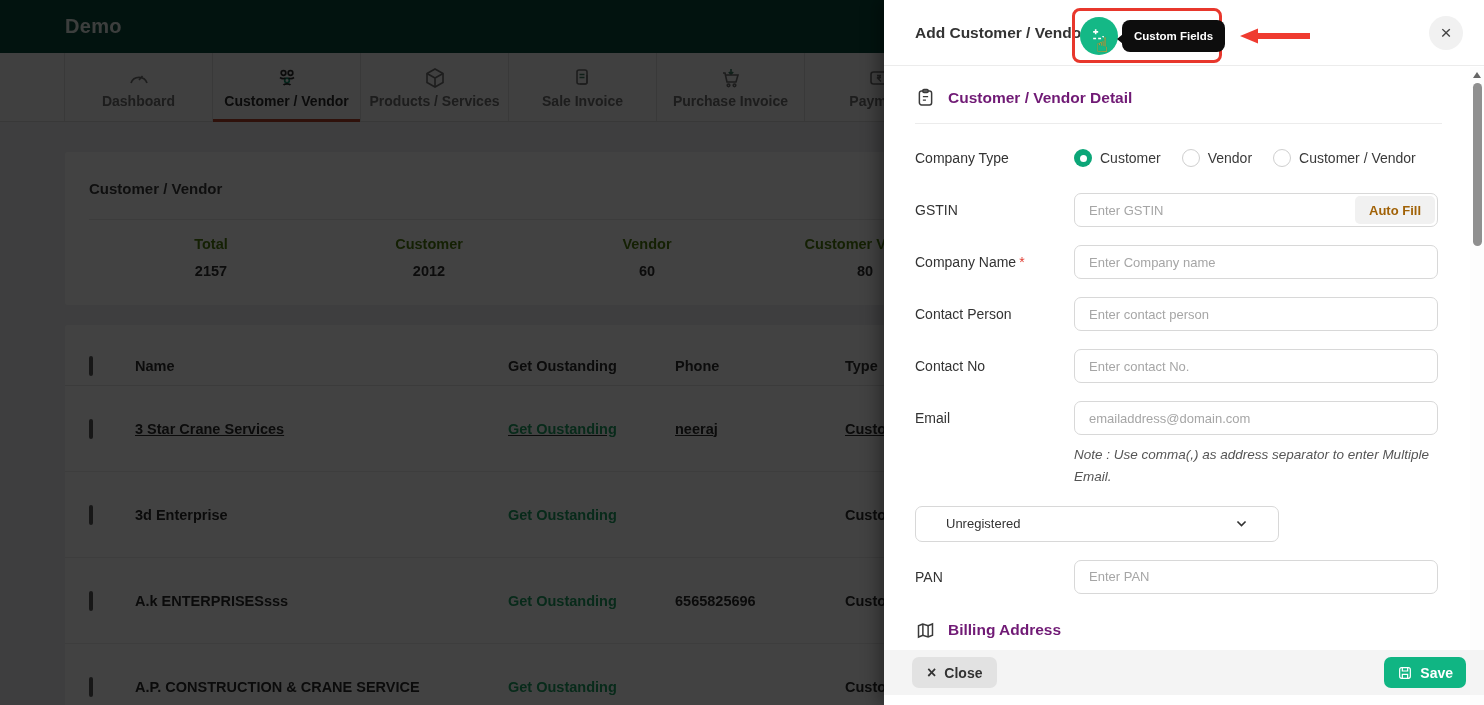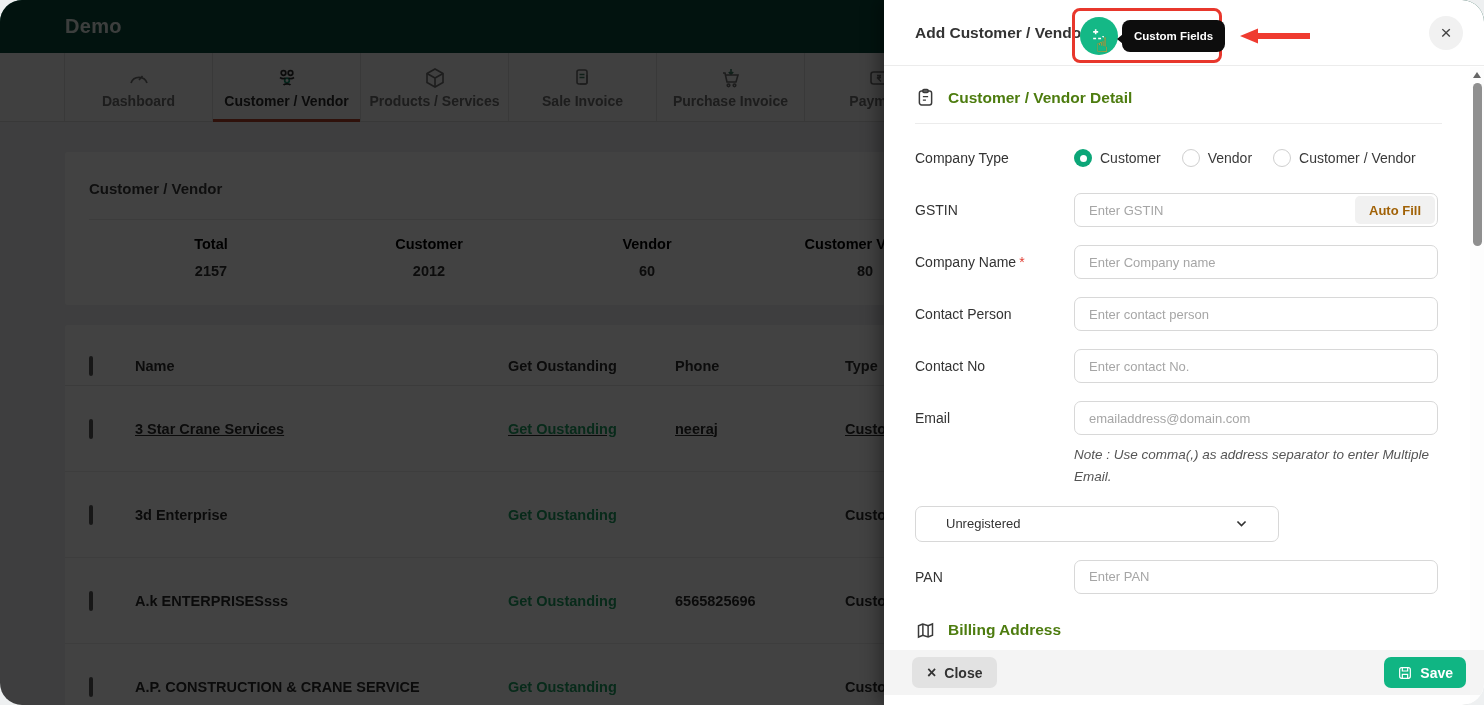--- a/index.html
+++ b/index.html
@@ -1,39 +1,39 @@
 <!DOCTYPE html>
 <html><head>
 <meta charset="utf-8">
 <style>
   * { margin:0; padding:0; box-sizing:border-box; }
   html,body { width:1484px; height:705px; overflow:hidden; }
   body { font-family:"Liberation Sans", sans-serif; background:#eef0f1; }
-  .page { position:relative; width:1484px; height:705px; background:#eef0f1; overflow:hidden;border-radius:22px; }
+  .page { position:relative; width:1484px; height:705px; background:#eef0f1; overflow:hidden; }
 
   
   .appbar { height:53px; background:#0b4a3a; display:flex; align-items:center; padding-left:65px; }
   .brand { color:#e8efec; font-size:20px; font-weight:700; letter-spacing:.3px; }
 
   .tabbar { height:69px; background:#f6f6f6; display:flex; border-bottom:1px solid #d9d9d9; }
   .tab-spacer { width:65px; border-right:1px solid #dcdcdc; }
   .tab { width:148px; border-right:1px solid #dcdcdc; display:flex; flex-direction:column; align-items:center; justify-content:center; gap:4px; color:#6f6f6f; font-size:14px; font-weight:600; text-align:center; line-height:1.05; cursor:pointer; position:relative; }
   .tab .ticon { width:24px; height:24px; }
   .tab.active { color:#2d2d2d; }
   .tab.active::after { content:""; position:absolute; left:0; right:0; bottom:-1px; height:3px; background:#b5442c; }
   .tab-label { padding:0 6px; }
 
   .content { padding:30px 0 0 65px; }
   .card { background:#ffffff; width:1355px; border-radius:3px; }
   .stats-card { height:153px; padding:0 24px; }
   .stats-title { font-size:15px; font-weight:700; color:#3c3c3c; padding-top:28px; }
   .stats-divider { border-bottom:1px solid #e9e9e9; margin-top:22px; }
   .stats-row { display:flex; padding-left:13px; margin-top:16px; }
   .stat { width:218px; text-align:center; }
-  .stat-label { font-size:14.5px; color:#000000; font-weight:600; }
+  .stat-label { font-size:14.5px; color:#4d7c0f; font-weight:600; }
   .stat-value { font-size:14.5px; color:#2e2e2e; font-weight:700; margin-top:11px; }
 
   .table-card { margin-top:20px; height:400px; overflow:hidden; padding-top:22px; }
   .trow { display:grid; grid-template-columns:46px 373px 167px 170px 1fr; align-items:center; padding-left:24px; }
   .thead { height:38px; font-weight:700; color:#2f2f2f; font-size:14.5px; }
   .tbody-row { height:86px; font-size:14.5px; color:#2c2c2c; font-weight:600; border-top:1px solid #ebebeb; }
   .thead + .tbody-row { border-top:1px solid #e3e3e3;text-decoration:underline; }
   .cbox { width:18px; height:18px; border:2px solid #5a5a5a; border-radius:5px; background:#fff; cursor:pointer; }
   .link-green { color:#21a366; cursor:pointer; font-weight:600; }
 
@@ -48,21 +48,21 @@
   .cf-btn { width:38px; height:38px; border-radius:50%; background:#14b886; display:flex; align-items:center; justify-content:center; position:relative; cursor:pointer; flex:none; }
   .cf-btn svg { width:20px; height:20px; }
   .hand-cursor { position:absolute; left:16px; top:16px; font-size:20px; color:#e9a83b; text-shadow:0 0 1px #7a5410; font-family:"DejaVu Sans", sans-serif; }
   .cf-tooltip { background:#0d0d0d; color:#fff; font-size:11.5px; font-weight:700; padding:10px 12px; border-radius:8px; margin-left:4px; position:relative; white-space:nowrap; }
   .cf-tooltip::before { content:""; position:absolute; left:-5px; top:14px; border-top:5px solid transparent; border-bottom:5px solid transparent; border-right:6px solid #0d0d0d; }
   .pointer-arrow { position:absolute; left:354px; top:27px; }
 
   .drawer-close { margin-left:auto; width:34px; height:34px; border-radius:50%; background:#f1f1f1; display:flex; align-items:center; justify-content:center; font-size:19px; color:#444; cursor:pointer; }
 
   .drawer-body { position:absolute; top:67px; left:0; right:14px; bottom:52px; overflow:hidden; padding:20px 28px 0 31px; }
-  .section-head { display:flex; align-items:center; gap:12px; font-size:15.5px; font-weight:700; color:#4d7c0f; }
+  .section-head { display:flex; align-items:center; gap:12px; font-size:15.5px; font-weight:700; color:#701a75; }
   .section-head svg { width:21px; height:21px; }
   .section-divider { border-bottom:1px solid #ececec; margin:15px 0 17px 0; }
 
   .frow { display:flex; align-items:flex-start; margin-bottom:18px; }
   .flabel { width:159px; flex:none; font-size:14px; color:#333; line-height:34px; font-weight:400; }
   .req { color:#e03c31; margin-left:3px; }
   .fctrl { width:364px; position:relative; }
   .tinput { width:100%; height:34px; border:1px solid #d8d8d8; border-radius:7px; padding:0 14px; font-size:13px; color:#333; font-family:"Liberation Sans",sans-serif; outline:none; background:#fff; }
   .tinput::placeholder { color:#a6a6a6; }
   .autofill-btn { position:absolute; right:3px; top:3px; height:28px; background:#f1f1f1; border:none; border-radius:5px; padding:0 14px; font-size:13px; font-weight:700; color:#a16207; cursor:pointer; font-family:"Liberation Sans",sans-serif; }

